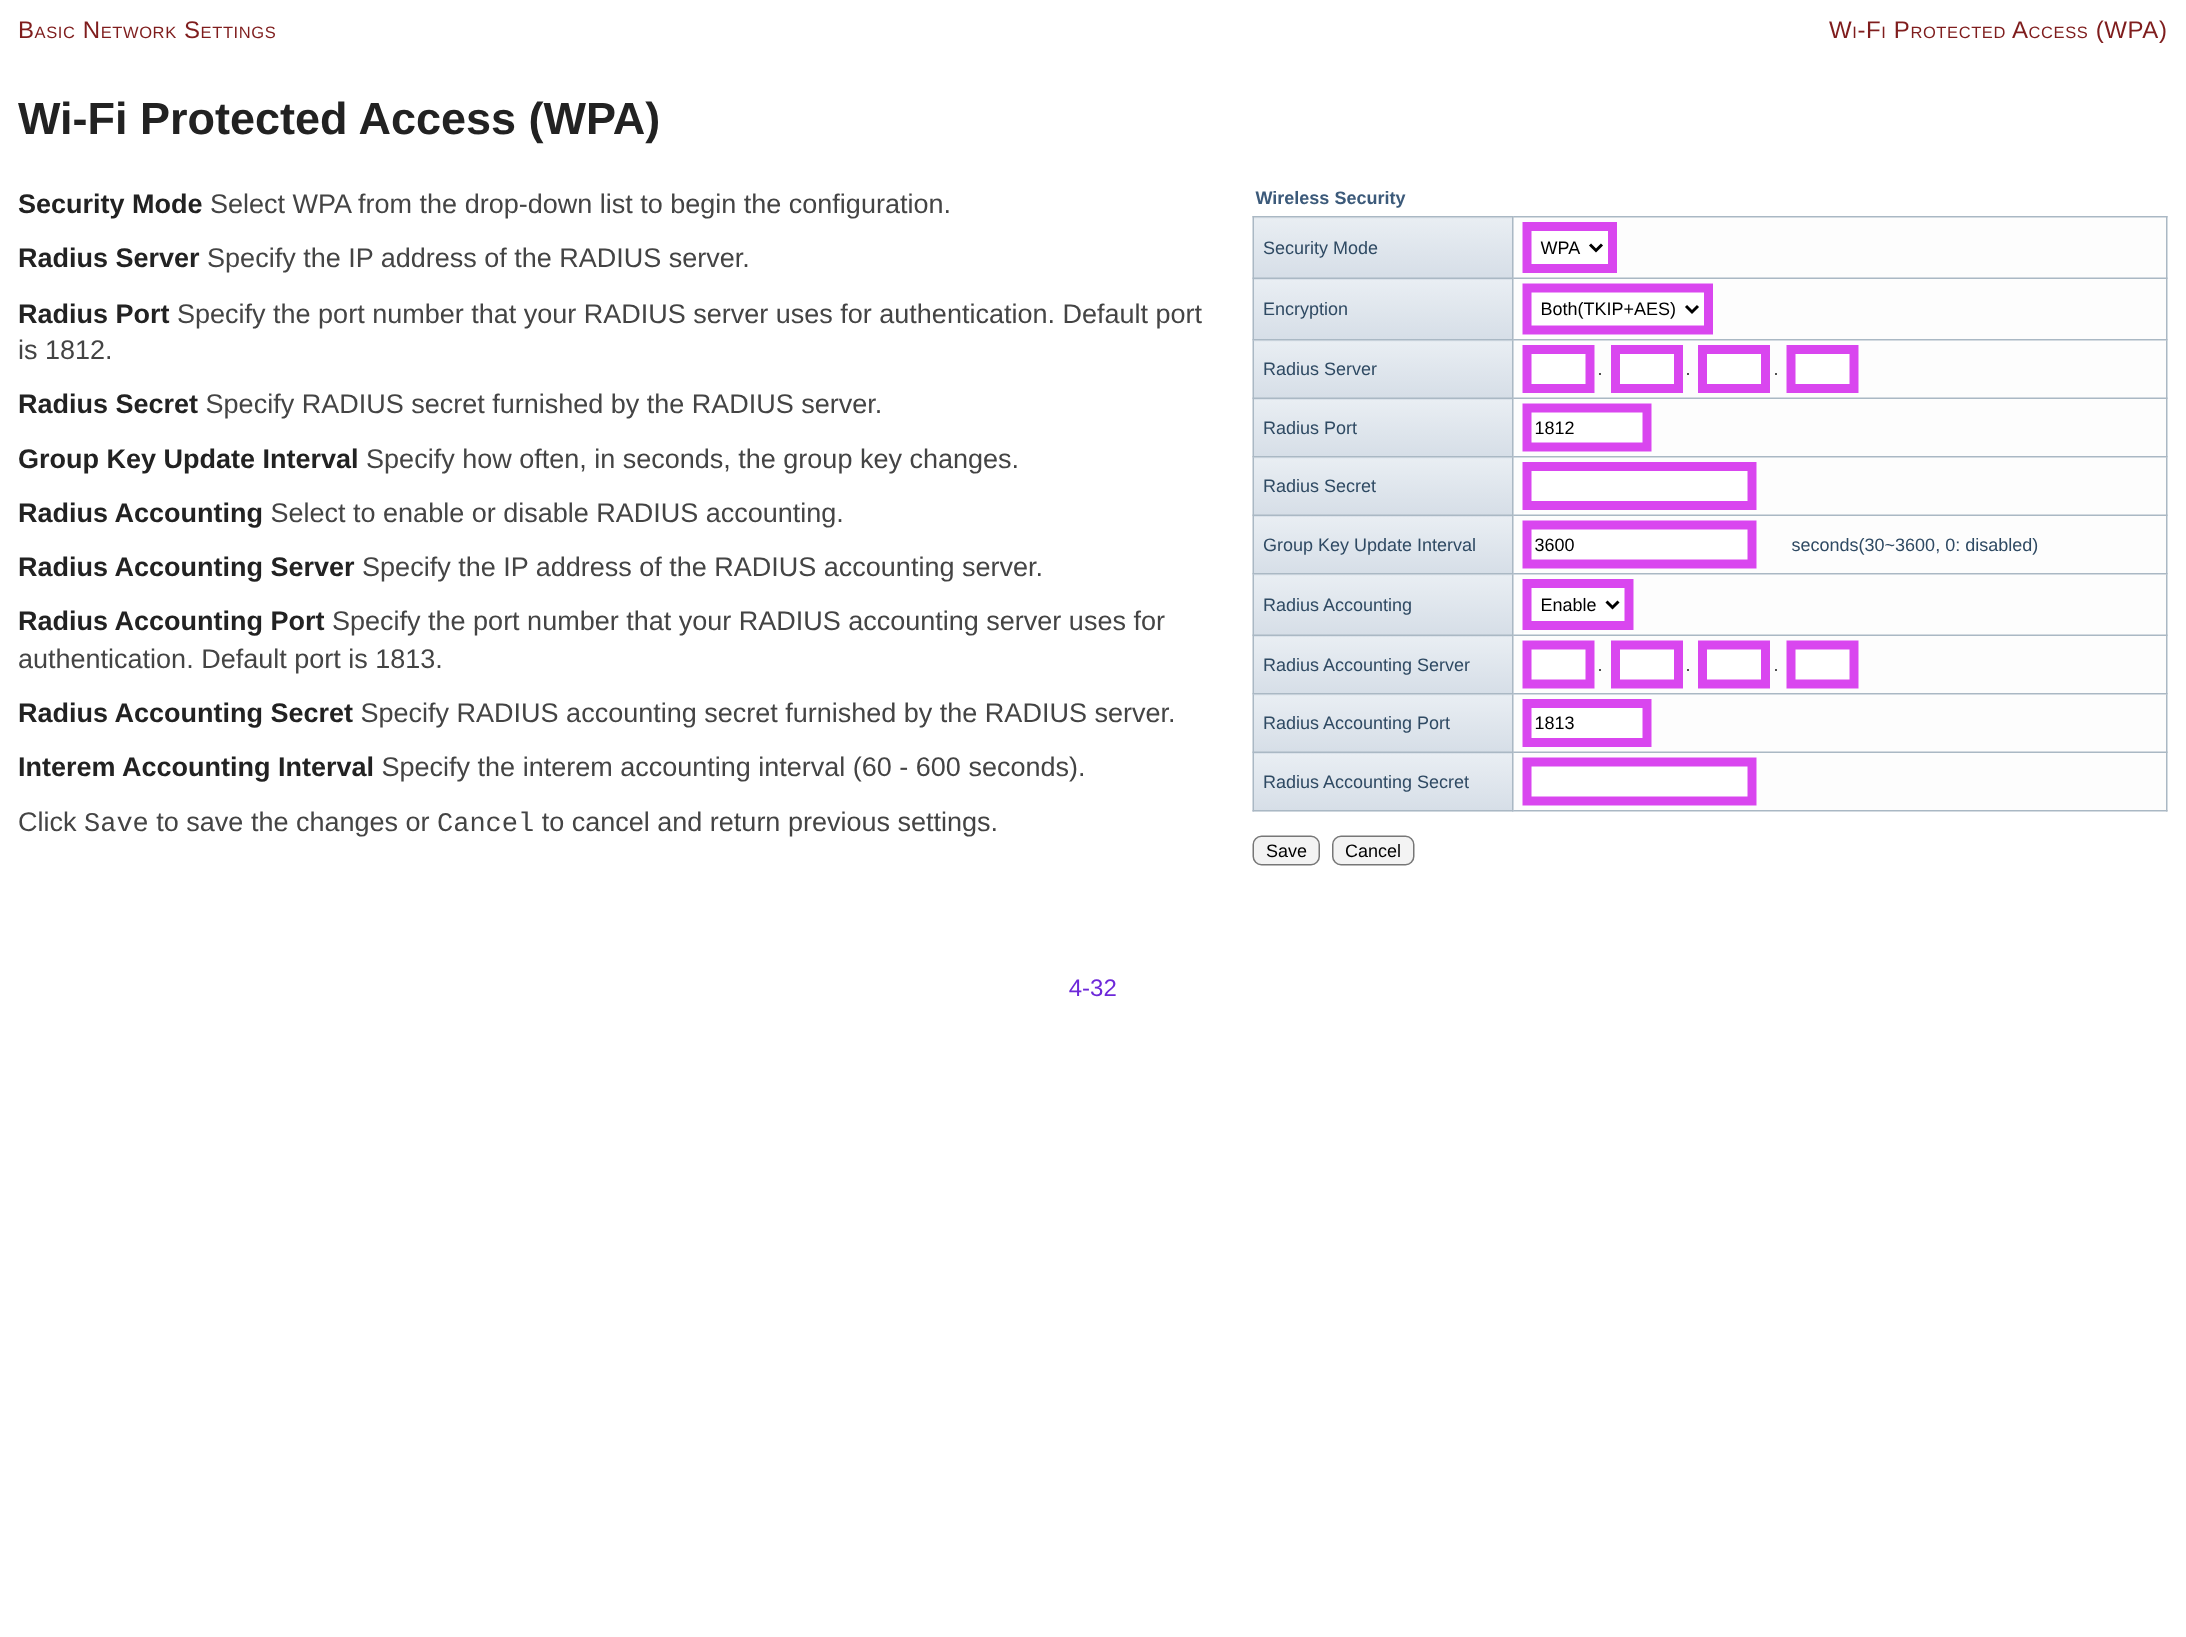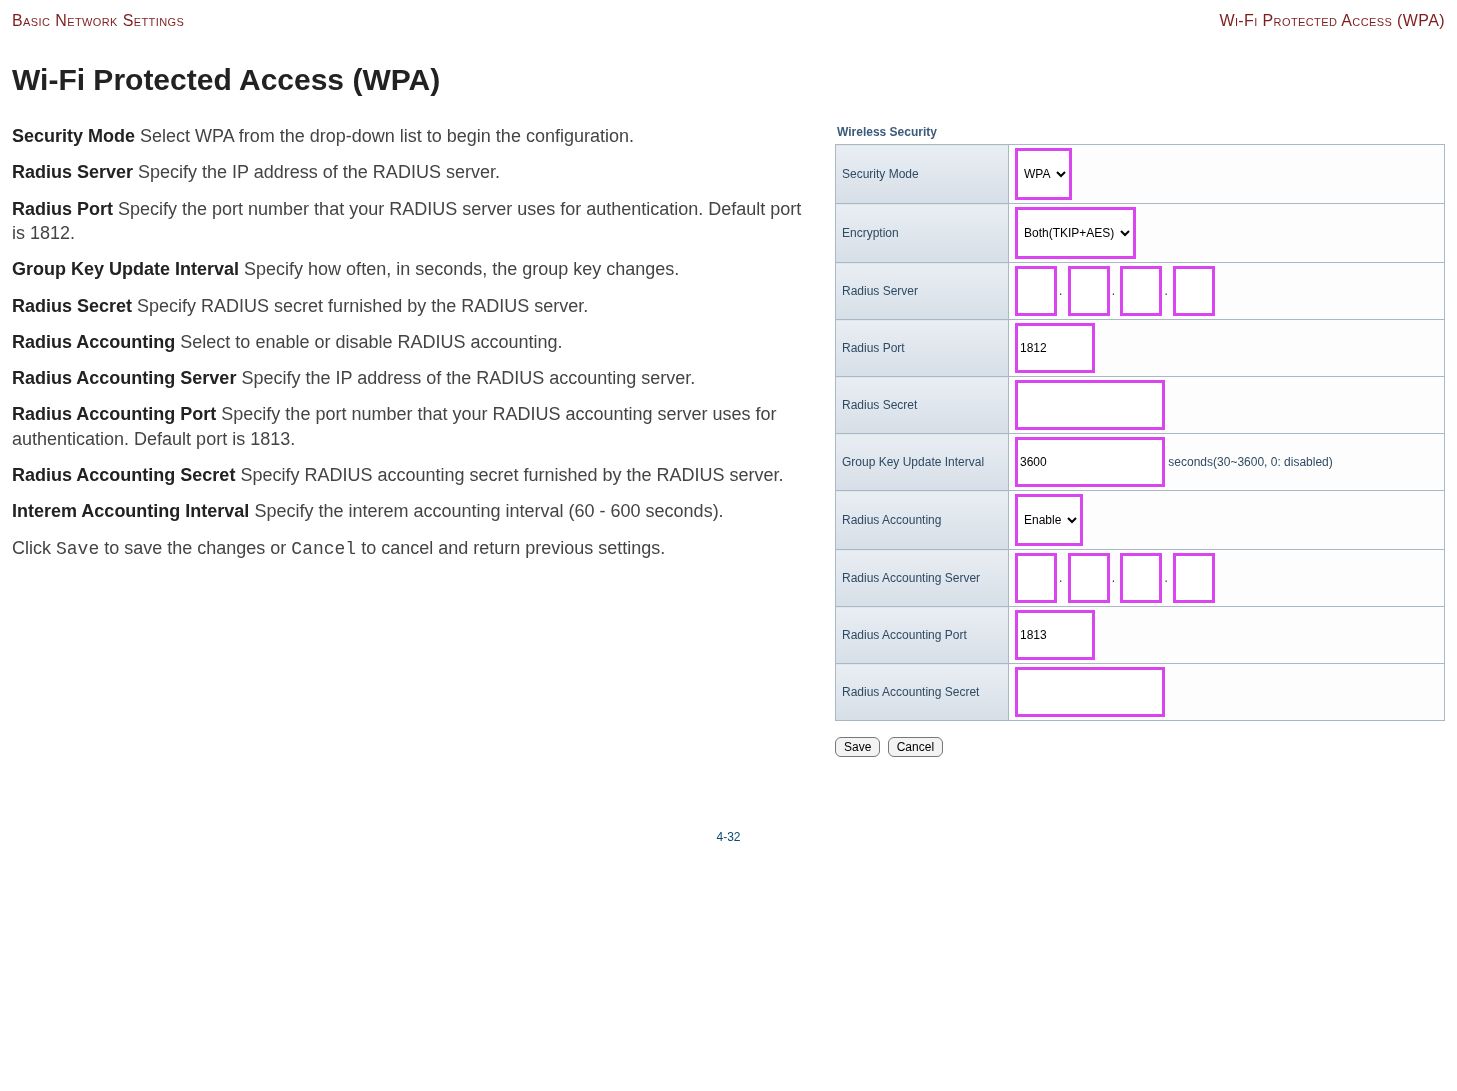--- a/index.html
+++ b/index.html
@@ -48,22 +48,22 @@
     margin: 0 0 12px 36px;
     padding: 0;
     color: #444;
   }
   ul.bullets li {
     margin: 6px 0;
   }
   .clear { clear: both; }
   .footer {
     text-align: center;
-    font-size: 12px;
-    color: #0c4a6e;
+    font-size: 16px;
+    color: #6d28d9;
     margin-top: 60px;
   }
   .code { font-family: "Courier New", monospace; }
 
   
   .fig {
     width: 610px;
     font-family: Tahoma, Arial, sans-serif;
     font-size: 12px;
     color: #304a60;
@@ -90,32 +90,32 @@
     color: #2f4a63;
     font-weight: 500;
   }
   .fig-table td.val {
     background: #fdfdfd;
     color: #333;
   }
   .fig select, .fig input[type="text"] {
     font-family: Tahoma, Arial, sans-serif;
     font-size: 12px;
-    border: 3px solid #d946ef;
+    border: 6px solid #d946ef;
     background: #fff;
-    padding: 13px 2px;
+    padding: 1px 2px;
     height: 18px;
     box-sizing: content-box;
   }
   .fig select { height: 20px; }
   .ip-box { width: 32px; text-align: center; }
   .ip-dot { margin: 0 2px; color:#333; }
   .num-box { width: 70px; }
   .long-box { width: 140px; }
-  .hint { color: #2f4a63; margin-left: 0; }
+  .hint { color: #2f4a63; margin-left: 20px; }
   .fig-buttons {
     margin-top: 16px;
   }
   .fig-buttons button {
     font-family: Tahoma, Arial, sans-serif;
     font-size: 12px;
     background: #f3f3f3;
     border: 1px solid #777;
     border-radius: 6px;
     padding: 2px 8px;
@@ -223,25 +223,25 @@
 
   <p class="para">
     <span class="lead">Radius Server</span><span>  Specify the IP address of the RADIUS server.</span>
   </p>
 
   <p class="para">
     <span class="lead">Radius Port</span><span>  Specify the port number that your RADIUS server uses for authentication. Default port is 1812.</span>
   </p>
 
   <p class="para">
+    <span class="lead">Radius Secret</span><span>  Specify RADIUS secret furnished by the RADIUS server.</span>
+  </p>
+
+  <p class="para">
     <span class="lead">Group Key Update Interval</span><span>  Specify how often, in seconds, the group key changes.</span>
-  </p>
-
-  <p class="para">
-    <span class="lead">Radius Secret</span><span>  Specify RADIUS secret furnished by the RADIUS server.</span>
   </p>
 
   <p class="para">
     <span class="lead">Radius Accounting</span><span>  Select to enable or disable RADIUS accounting.</span>
   </p>
 
   <p class="para">
     <span class="lead">Radius Accounting Server</span><span>  Specify the IP address of the RADIUS accounting server.</span>
   </p>
 

